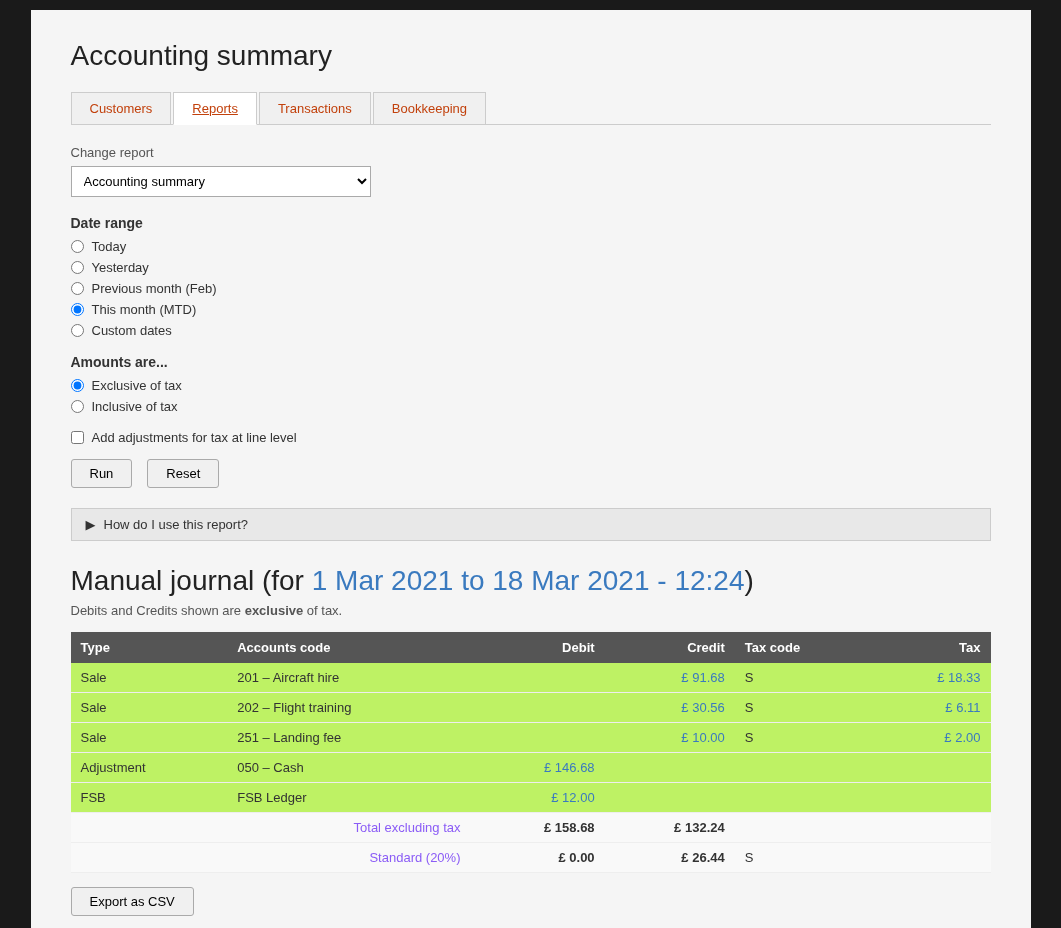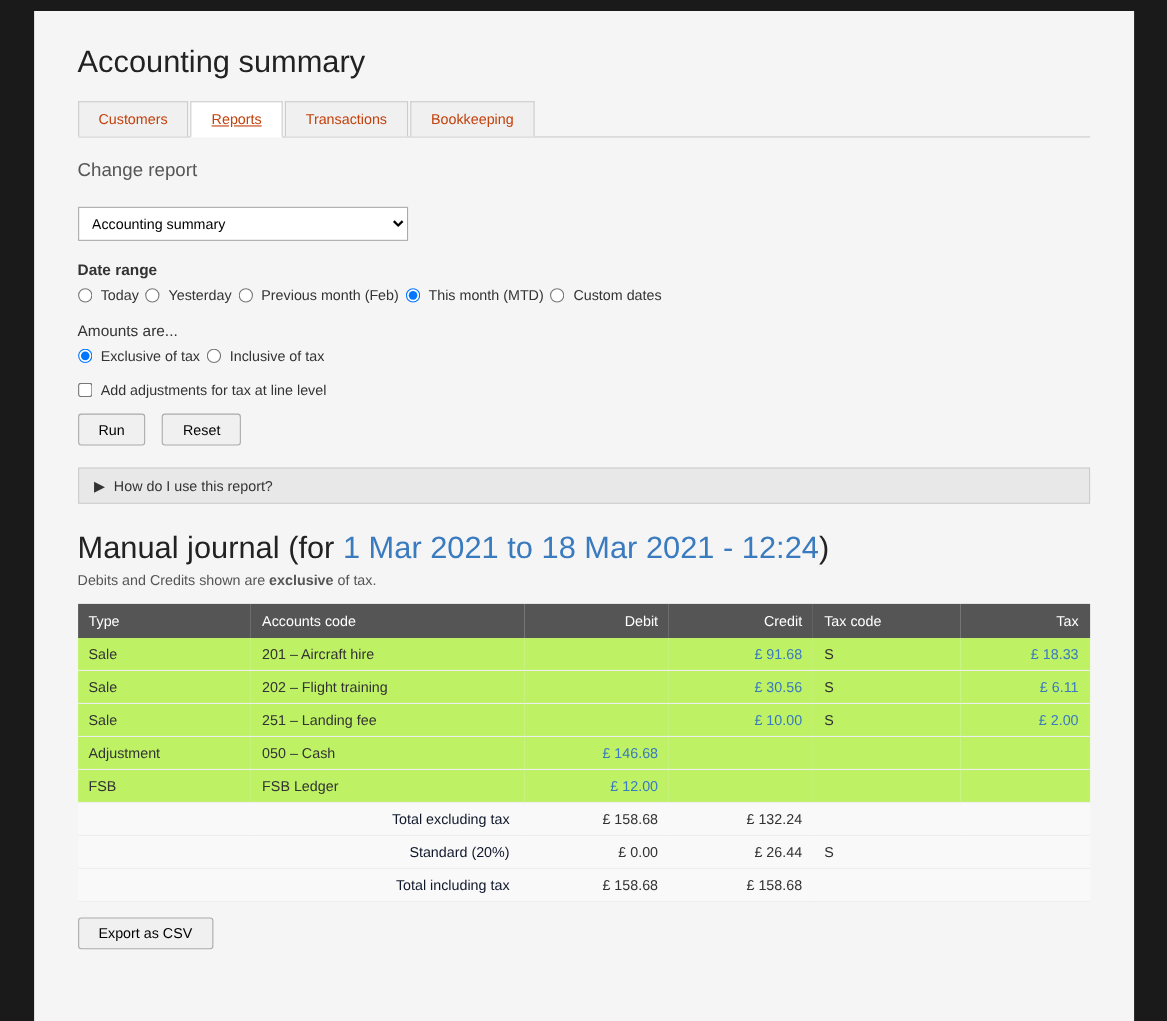--- a/index.html
+++ b/index.html
@@ -40,60 +40,61 @@
     }
     .tab.active {
       background: #fff;
       border-bottom: 1px solid #fff;
       margin-bottom: -1px;
       z-index: 1;
       position: relative;
       text-decoration: underline;
     }
     .section-label {
-      font-size: 17px;
+      font-size: 13px;
       color: #555;
-      margin-bottom: 23px;
+      margin-bottom: 6px;
     }
     select.report-select {
       width: 300px;
       padding: 6px 8px;
       border: 1px solid #aaa;
       background: #fff;
       font-size: 13px;
       margin-bottom: 18px;
     }
     .date-range-section {
       margin-bottom: 16px;
     }
     .date-range-label {
       font-size: 14px;
       font-weight: bold;
       margin-bottom: 8px;
     }
     .radio-group {
       display: flex;
+      flex-direction: column;
       gap: 6px;
       margin-bottom: 14px;
     }
     .radio-item {
       display: flex;
       align-items: center;
       gap: 8px;
       font-size: 13px;
     }
     .radio-item input[type="radio"] {
       margin: 0;
     }
     .amounts-section {
       margin-bottom: 16px;
     }
     .amounts-label {
       font-size: 14px;
-      font-weight: normal;
+      font-weight: bold;
       margin-bottom: 8px;
     }
     .checkbox-item {
       display: flex;
       align-items: center;
       gap: 8px;
       font-size: 13px;
       margin-bottom: 14px;
     }
     .btn-group {
@@ -142,41 +143,41 @@
     table {
       width: 100%;
       border-collapse: collapse;
       margin-bottom: 14px;
       font-size: 13px;
     }
     thead tr th {
       background: #555;
       color: #fff;
       padding: 8px 10px;
-      font-weight: normal;
+      font-weight: bold;
       text-align: left;
     }
     thead tr th.right { text-align: right; }
     tbody tr td {
       background: #bef264;
       padding: 7px 10px;
       border-bottom: 1px solid #eee;
     }
-    tbody tr td.right { text-align: right; }
+    tbody tr td.right { text-align: right; font-weight: bold; }
     tbody tr td.blue { color: #3a7abf; text-align: right; }
     .totals-row td {
       background: #f9f9f9;
       font-weight: normal;
       border-top: 1px solid #ccc;
     }
     .totals-row td.label {
       text-align: right;
       padding-right: 14px;
       font-weight: normal;
-      color: #0f172a;
+      color: #8b5cf6;
     }
     .export-btn {
       padding: 6px 18px;
       border: 1px solid #aaa;
       background: #f0f0f0;
       cursor: pointer;
       font-size: 13px;
       border-radius: 3px;
     }
   </style>
@@ -322,24 +323,17 @@
         <td></td>
         <td></td>
       </tr>
       <tr class="totals-row">
         <td colspan="2" class="label">Standard (20%)</td>
         <td class="right">£ 0.00</td>
         <td class="right">£ 26.44</td>
         <td>S</td>
         <td></td>
       </tr>
-      <tr class="totals-row">
-        <td colspan="2" class="label">Total including tax</td>
-        <td class="right">£ 158.68</td>
-        <td class="right">£ 158.68</td>
-        <td></td>
-        <td></td>
-      </tr>
     </tbody>
   </table>
 
   <button class="export-btn">Export as CSV</button>
 </div>
 
 </body></html>

